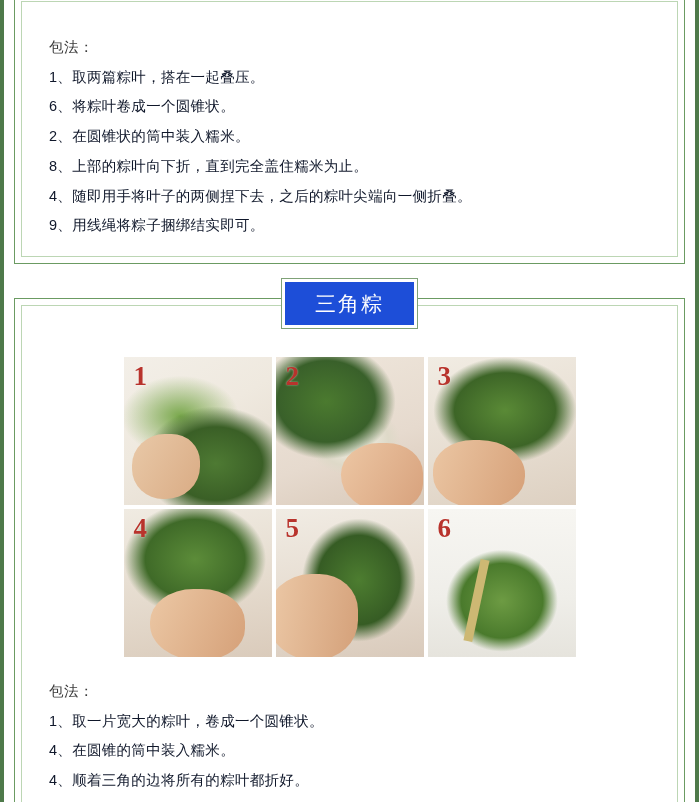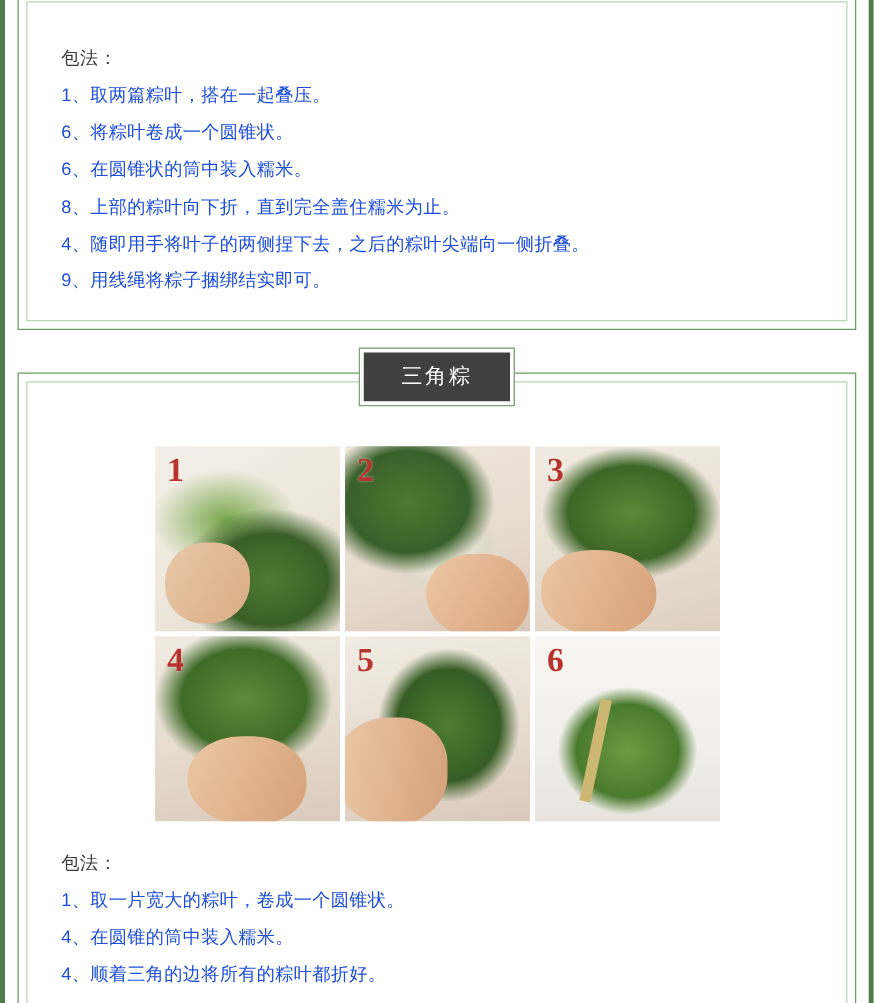--- a/index.html
+++ b/index.html
@@ -59,21 +59,21 @@
   
   .steps-title {
     font-size: 14.5px;
     line-height: 2.05;
     color: #3b3b3b;
     letter-spacing: 0.5px;
   }
   .step-line {
     font-size: 14.5px;
     line-height: 2.05;
-    color: #1d4ed8;
+    color: #0f172a;
     letter-spacing: 0.3px;
     white-space: nowrap;
   }
 
   .gap {
     height: 34px;
   }
 
   
   .card-main {
@@ -84,23 +84,23 @@
   .banner-wrap {
     position: absolute;
     top: -20px;
     left: 0;
     right: 0;
     display: flex;
     justify-content: center;
     z-index: 5;
   }
   .banner {
-    background: #404040;
+    background: #1d4ed8;
     color: #ffffff;
-    font-size: 17px;
+    font-size: 21px;
     letter-spacing: 2px;
     padding: 10px 30px;
     border: 3px solid #ffffff;
     box-shadow: 0 0 0 1px #7fa277;
     line-height: 1.1;
   }
 
   
   .grid {
     display: grid;
@@ -203,21 +203,21 @@
 
   <div class="rail left"></div>
   <div class="rail right"></div>
 
   <div class="card card-top">
     <div class="inner-border"></div>
     <div class="steps-block">
       <div class="steps-title">包法：</div>
       <div class="step-line">1、取两篇粽叶，搭在一起叠压。</div>
       <div class="step-line">6、将粽叶卷成一个圆锥状。</div>
-      <div class="step-line">6、在圆锥状的筒中装入糯米。</div>
+      <div class="step-line">2、在圆锥状的筒中装入糯米。</div>
       <div class="step-line">8、上部的粽叶向下折，直到完全盖住糯米为止。</div>
       <div class="step-line">4、随即用手将叶子的两侧捏下去，之后的粽叶尖端向一侧折叠。</div>
       <div class="step-line">9、用线绳将粽子捆绑结实即可。</div>
     </div>
   </div>
 
   <div class="gap"></div>
 
   <div class="card card-main">
     <div class="inner-border"></div>

